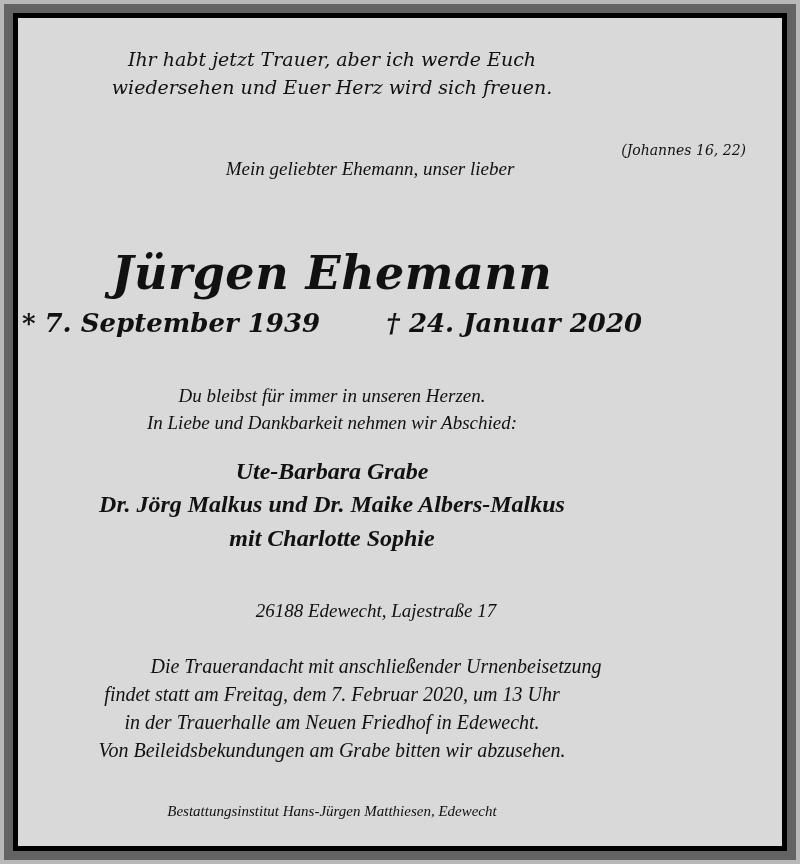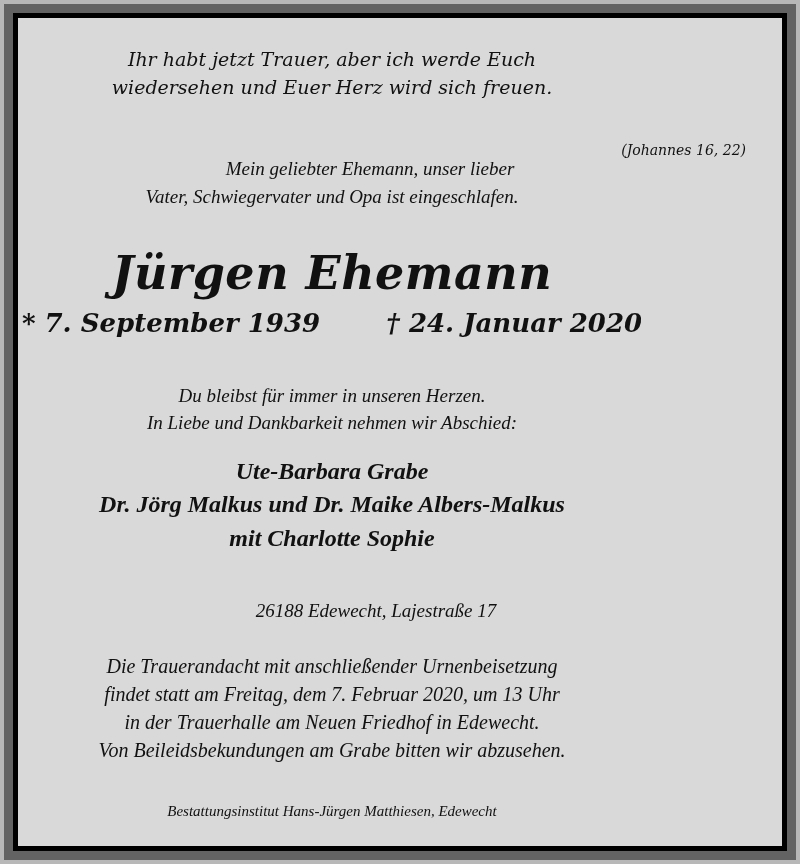--- a/index.html
+++ b/index.html
@@ -47,40 +47,39 @@
 
 <div class="outer"></div>
 <div class="frame">
   <div class="content">
 
     <div class="line motto" style="top:30px;">Ihr habt jetzt Trauer, aber ich werde Euch</div>
     <div class="line motto" style="top:58px;">wiedersehen und Euer Herz wird sich freuen.</div>
     <div class="line ref" style="top:88px;margin-top:36px;">(Johannes  16, 22)</div>
 
     <div class="line intro" style="top:140px;padding-left:38px;">Mein geliebter Ehemann, unser lieber</div>
-    <div class="line intro" style="top:168px;">Vater, Schwiegervater und Opa ist eingeschlafen.</div>
 
     <div class="line name" style="top:228px;">Jürgen Ehemann</div>
 
     <div class="line dates" style="top:290px;">
       <span>* 7. September 1939</span>
       <span style="width:48px;"></span>
       <span>† 24. Januar 2020</span>
     </div>
 
     <div class="line farewell" style="top:367px;">Du bleibst für immer in unseren Herzen.</div>
     <div class="line farewell" style="top:394px;">In Liebe und Dankbarkeit nehmen wir Abschied:</div>
 
     <div class="line mourner" style="top:440px;">Ute-Barbara Grabe</div>
     <div class="line mourner" style="top:473px;">Dr. Jörg Malkus und Dr. Maike Albers-Malkus</div>
     <div class="line mourner" style="top:507px;">mit Charlotte Sophie</div>
 
     <div class="line address" style="top:582px;padding-left:44px;">26188 Edewecht, Lajestraße 17</div>
 
-    <div class="line service" style="top:637px;">Die Trauerandacht mit anschließender Urnenbeisetzung</div>
+    <div class="line service" style="top:637px;margin-left:44px;">Die Trauerandacht mit anschließender Urnenbeisetzung</div>
     <div class="line service" style="top:665px;">findet statt am Freitag, dem 7. Februar 2020, um 13 Uhr</div>
     <div class="line service" style="top:693px;">in der Trauerhalle am Neuen Friedhof in Edewecht.</div>
     <div class="line service" style="top:721px;">Von Beileidsbekundungen am Grabe bitten wir abzusehen.</div>
 
     <div class="line undertaker" style="top:785px;">Bestattungsinstitut Hans-Jürgen Matthiesen, Edewecht</div>
 
   </div>
 </div>
 
 </body></html>

